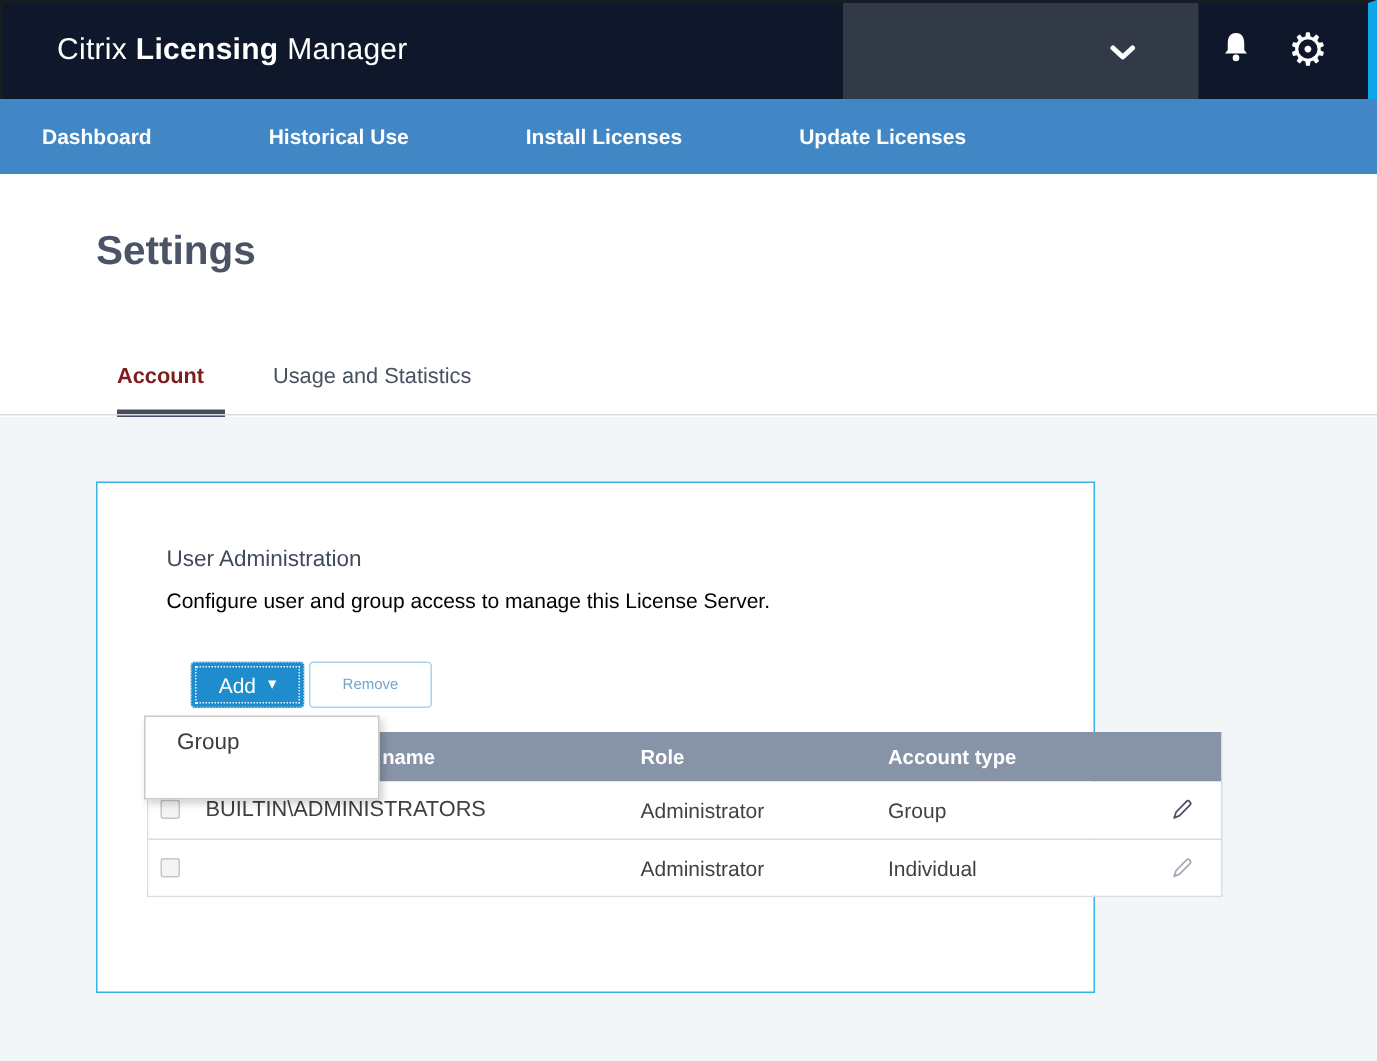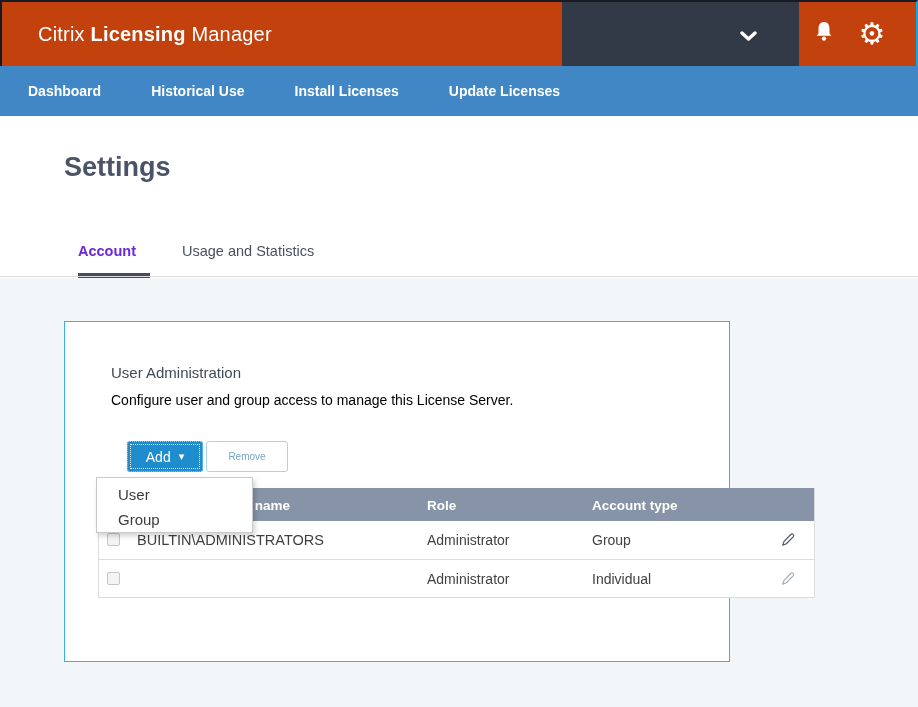--- a/index.html
+++ b/index.html
@@ -5,22 +5,22 @@
   * { margin:0; padding:0; box-sizing:border-box; }
   html,body { width:918px; height:707px; }
   body {
     position:relative; overflow:hidden; background:#ffffff;
     font-family:"Liberation Sans", sans-serif;
     -webkit-font-smoothing:antialiased;
   }
   
   .app-header {
     position:absolute; left:0; top:0; width:918px; height:66px;
-    background:#c2410c;
-    border-top:2px solid #171b24; border-left:2px solid #171b24; border-right:2px solid #0ea5e9;
+    background:#0f172a;
+    border-top:2px solid #171b24; border-left:2px solid #171b24; border-right:6px solid #0ea5e9;
   }
   .brand {
     position:absolute; left:36px; top:50%; transform:translateY(-50%);
     color:#fff; font-size:20px; letter-spacing:.2px; white-space:nowrap;
   }
   .brand b { font-weight:bold; }
   .user-panel {
     position:absolute; left:560px; top:0; width:237px; height:64px;
     background:#323947; cursor:pointer;
   }
@@ -28,33 +28,33 @@
   .icon-btn {
     position:absolute; top:0; height:64px; width:48px;
     display:flex; align-items:center; justify-content:center; cursor:pointer;
   }
   .bell-btn { left:798px; }
   .gear-btn { left:846px; }
   .gear-glyph { color:#fff; font-size:30px; line-height:1; font-family:"DejaVu Sans", sans-serif; }
   
   .top-nav {
     position:absolute; left:0; top:66px; width:918px; height:50px;
-    background:#4187c6; display:flex; align-items:center; padding-left:28px; gap:50px;
+    background:#4187c6; display:flex; align-items:center; padding-left:28px; gap:78px;
   }
   .nav-item { color:#fff; font-size:14px; font-weight:bold; cursor:pointer; white-space:nowrap; }
   
   .page-title {
     position:absolute; left:64px; top:152px;
     font-size:27px; font-weight:600; color:#4b5466;
   }
   .tabbar { position:absolute; left:78px; top:243px; display:flex; gap:32px; }
   .tab {
     font-size:14.5px; color:#48515f; padding:0 14px 14px 0; cursor:pointer; white-space:nowrap;
   }
-  .tab.active { font-weight:bold; color:#6d28d9; border-bottom:6px solid #454e60; }
+  .tab.active { font-weight:bold; color:#7f1d1d; border-bottom:6px solid #454e60; }
   .tab-divider { position:absolute; left:0; top:276px; width:918px; height:1px; background:#dadada; }
   
   .content-bg { position:absolute; left:0; top:278px; width:918px; height:429px; background:#f3f6f9; }
   
   .card {
     position:absolute; left:64px; top:321px; width:666px; height:341px;
     background:#fff; border:1px solid #39b1e4;
   }
   .card-title { position:absolute; left:46px; top:42px; font-size:15px; color:#414b59; }
   .card-desc  { position:absolute; left:46px; top:70px; font-size:14px; color:#000000; }
@@ -192,15 +192,14 @@
       <span class="edit-btn edit-light">
         <svg width="18" height="18" viewBox="0 0 20 20">
           <path d="M4.2 15.8 L5.6 11.6 L13.4 3.6 Q14.4 2.5 15.7 3.8 Q17 5.1 16 6.2 L8.2 14.2 L4.2 15.8 Z" fill="none" stroke="currentColor" stroke-width="1.3" stroke-linejoin="round"></path>
         </svg>
       </span>
     </div>
   </div>
 </div>
 
 <div class="add-menu">
-  <div class="menu-item">User</div>
   <div class="menu-item">Group</div>
 </div>
 
 </body></html>

